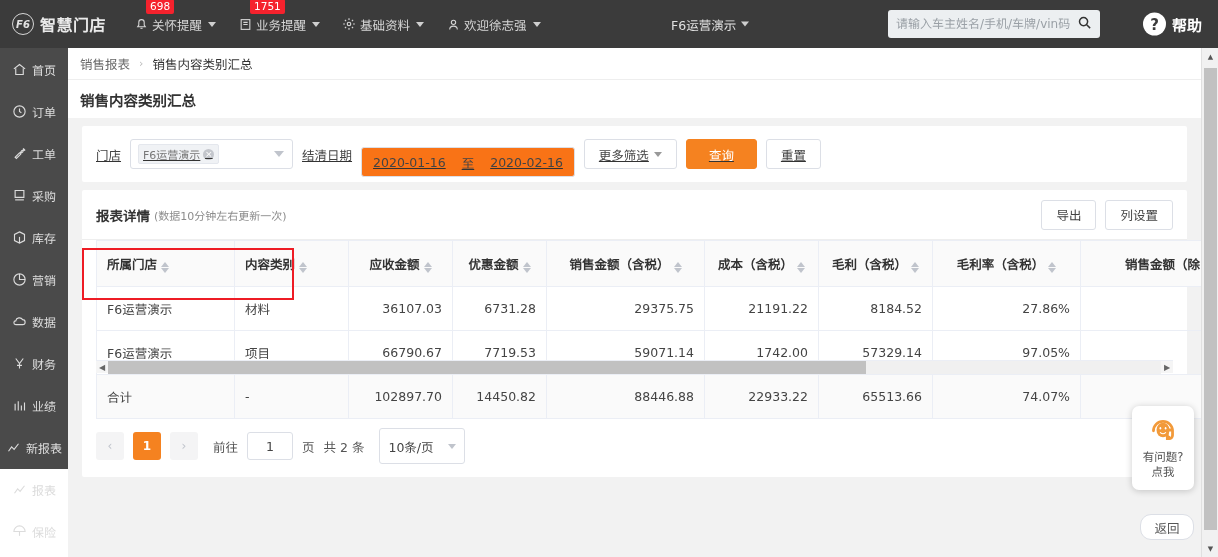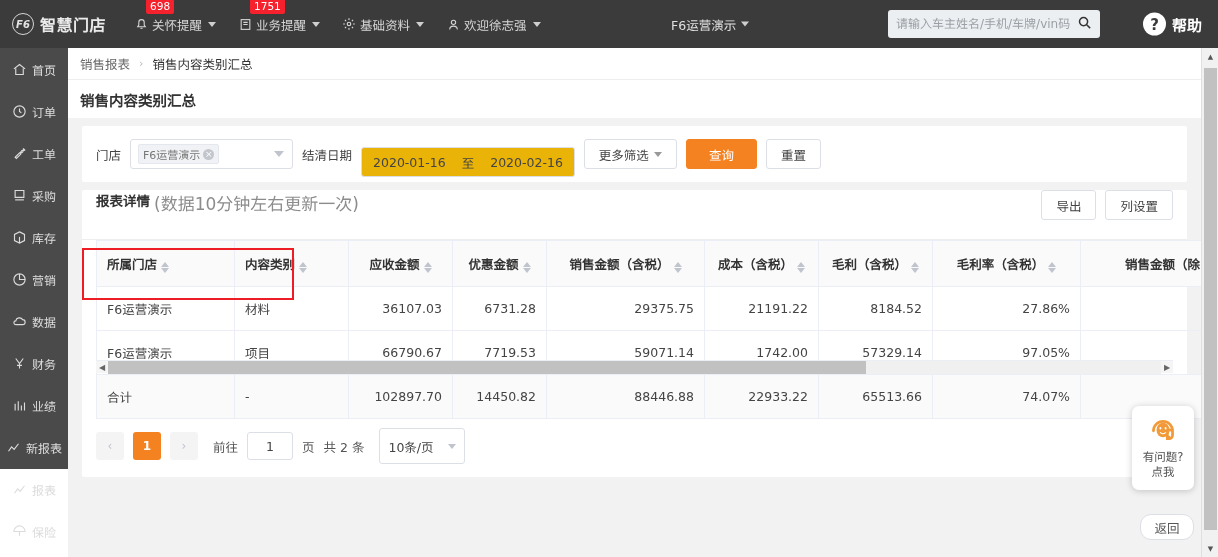--- a/index.html
+++ b/index.html
@@ -99,21 +99,21 @@
 
   .page-title {
     height: 38px; background: #fff; display: flex; align-items: center;
     padding-left: 12px; font-size: 14.5px; font-weight: bold; color: #333;
   }
 
   .card {
     background: #fff; margin: 8px 14px 0 14px; border-radius: 2px;
   }
   .filter-bar {
-    height: 56px; display: flex; align-items: center; padding: 0 14px; gap: 9px;
+    height: 56px; display: flex; align-items: center; padding: 0 14px; gap: 9px; text-decoration: underline;
   }
   .f-label { font-size: 12.5px; color: #444; }
   .select-box {
     width: 163px; height: 30px; border: 1px solid #dcdfe6; border-radius: 3px;
     display: flex; align-items: center; padding: 0 7px; background: #fff;
     position: relative; cursor: pointer;
   }
   .tag {
     display: inline-flex; align-items: center; gap: 3px;
     background: #f0f2f5; border: 1px solid #e4e7ed; border-radius: 2px;
@@ -122,47 +122,47 @@
   .tag-x {
     width: 11px; height: 11px; border-radius: 50%; background: #c3c6cc; color: #fff;
     font-size: 9px; line-height: 11px; text-align: center; cursor: pointer;
   }
   .sel-caret {
     position: absolute; right: 8px; top: 50%; transform: translateY(-50%);
     width: 0; height: 0; border-left: 5px solid transparent; border-right: 5px solid transparent;
     border-top: 6px solid #c0c4cc;
   }
   .date-box {
-    height: 30px; border: 1px solid #dcdfe6; border-radius: 3px; background: #eab308;
+    height: 30px; border: 1px solid #dcdfe6; border-radius: 3px; background: #f97316;
     display: flex; align-items: center; padding: 0 11px; gap: 16px; font-size: 12.5px; color: #444; margin-top: 16px;
   }
   .date-to { color: #444; }
   .btn {
     height: 30px; border: 1px solid #dcdfe6; border-radius: 3px; background: #fff;
     display: inline-flex; align-items: center; justify-content: center; gap: 5px;
     padding: 0 14px; font-size: 12.5px; color: #444; cursor: pointer;
   }
   .btn.primary { background: #f58220; border-color: #f58220; color: #fff; padding: 0 22px; }
   .btn .bcaret {
     width: 0; height: 0; border-left: 4px solid transparent; border-right: 4px solid transparent;
     border-top: 5px solid #999;
   }
   .sp { flex: 1; }
 
   .report-card { margin-top: 8px; padding-bottom: 4px; }
   .report-head {
-    height: 50px; display: flex; align-items: flex-start; padding: 0 14px;
+    height: 50px; display: flex; align-items: center; padding: 0 14px;
     border-bottom: 1px solid #eee;
   }
   .rh-box {
     position: absolute; left: 14px; top: 200px; width: 212px; height: 52px;
     border: 2px solid #ee1c25; pointer-events: none;
   }
   .rh-title { font-size: 13.5px; font-weight: bold; color: #333; }
-  .rh-sub { font-size: 17px; color: #8c8c8c; margin-left: 4px; }
+  .rh-sub { font-size: 11px; color: #8c8c8c; margin-left: 4px; }
 
   
   .table-wrap { position: relative; padding: 0 14px; }
   table { border-collapse: collapse; table-layout: fixed; width: 1148px; }
   th, td {
     border-right: 1px solid #ebeef5; border-bottom: 1px solid #ebeef5;
     font-size: 12.5px; padding: 0 10px; height: 44px;
   }
   th {
     background: #fafafa; color: #333; font-weight: bold; text-align: center;

